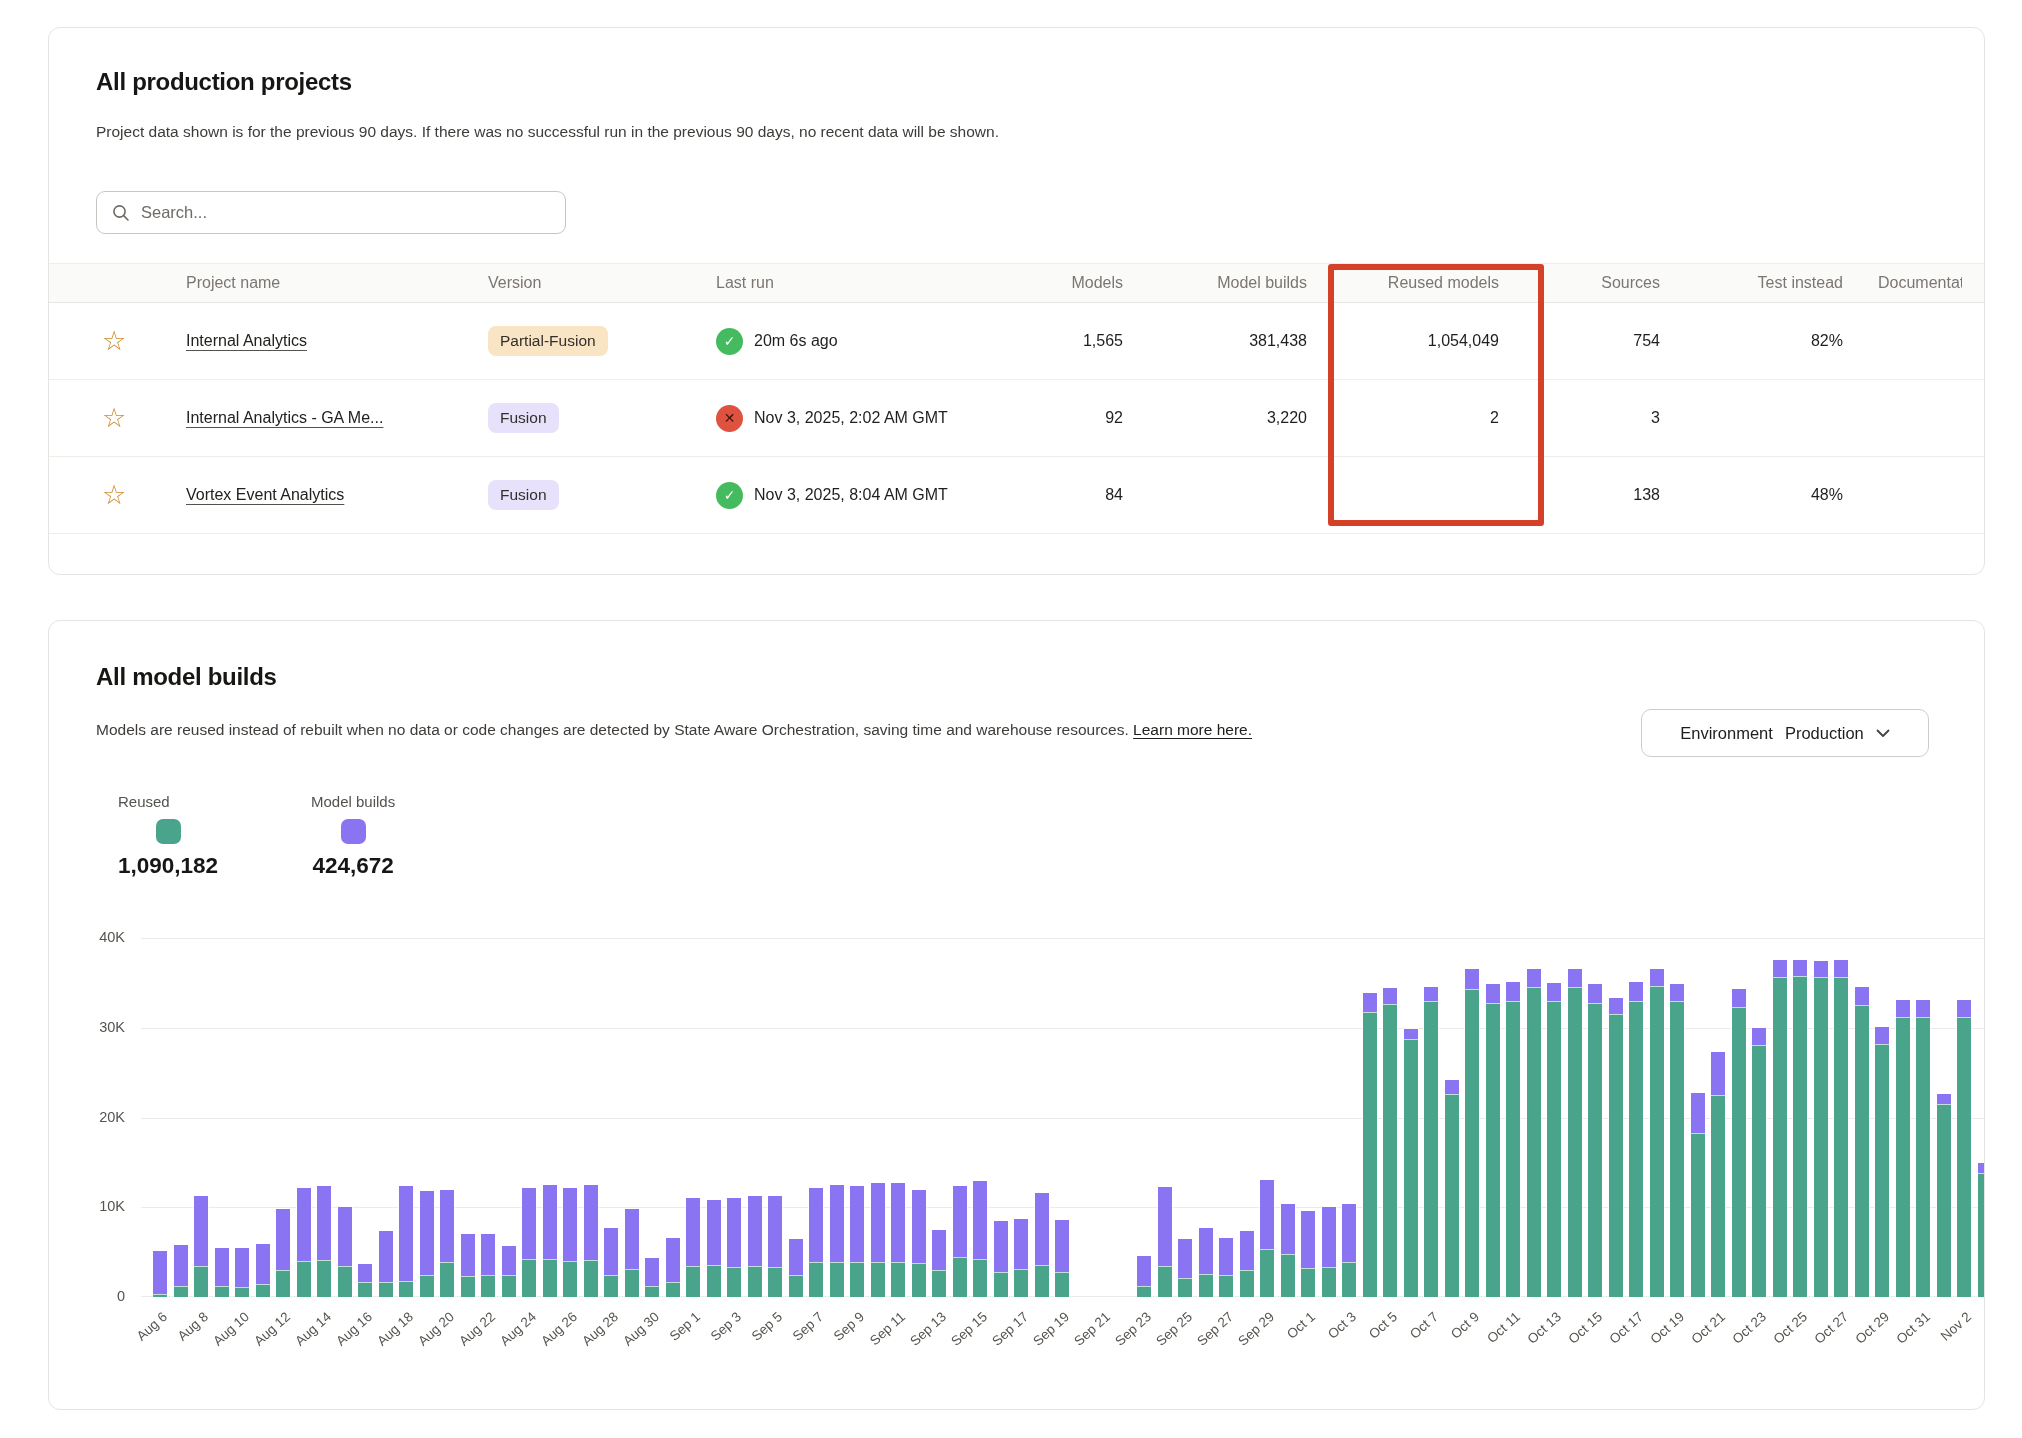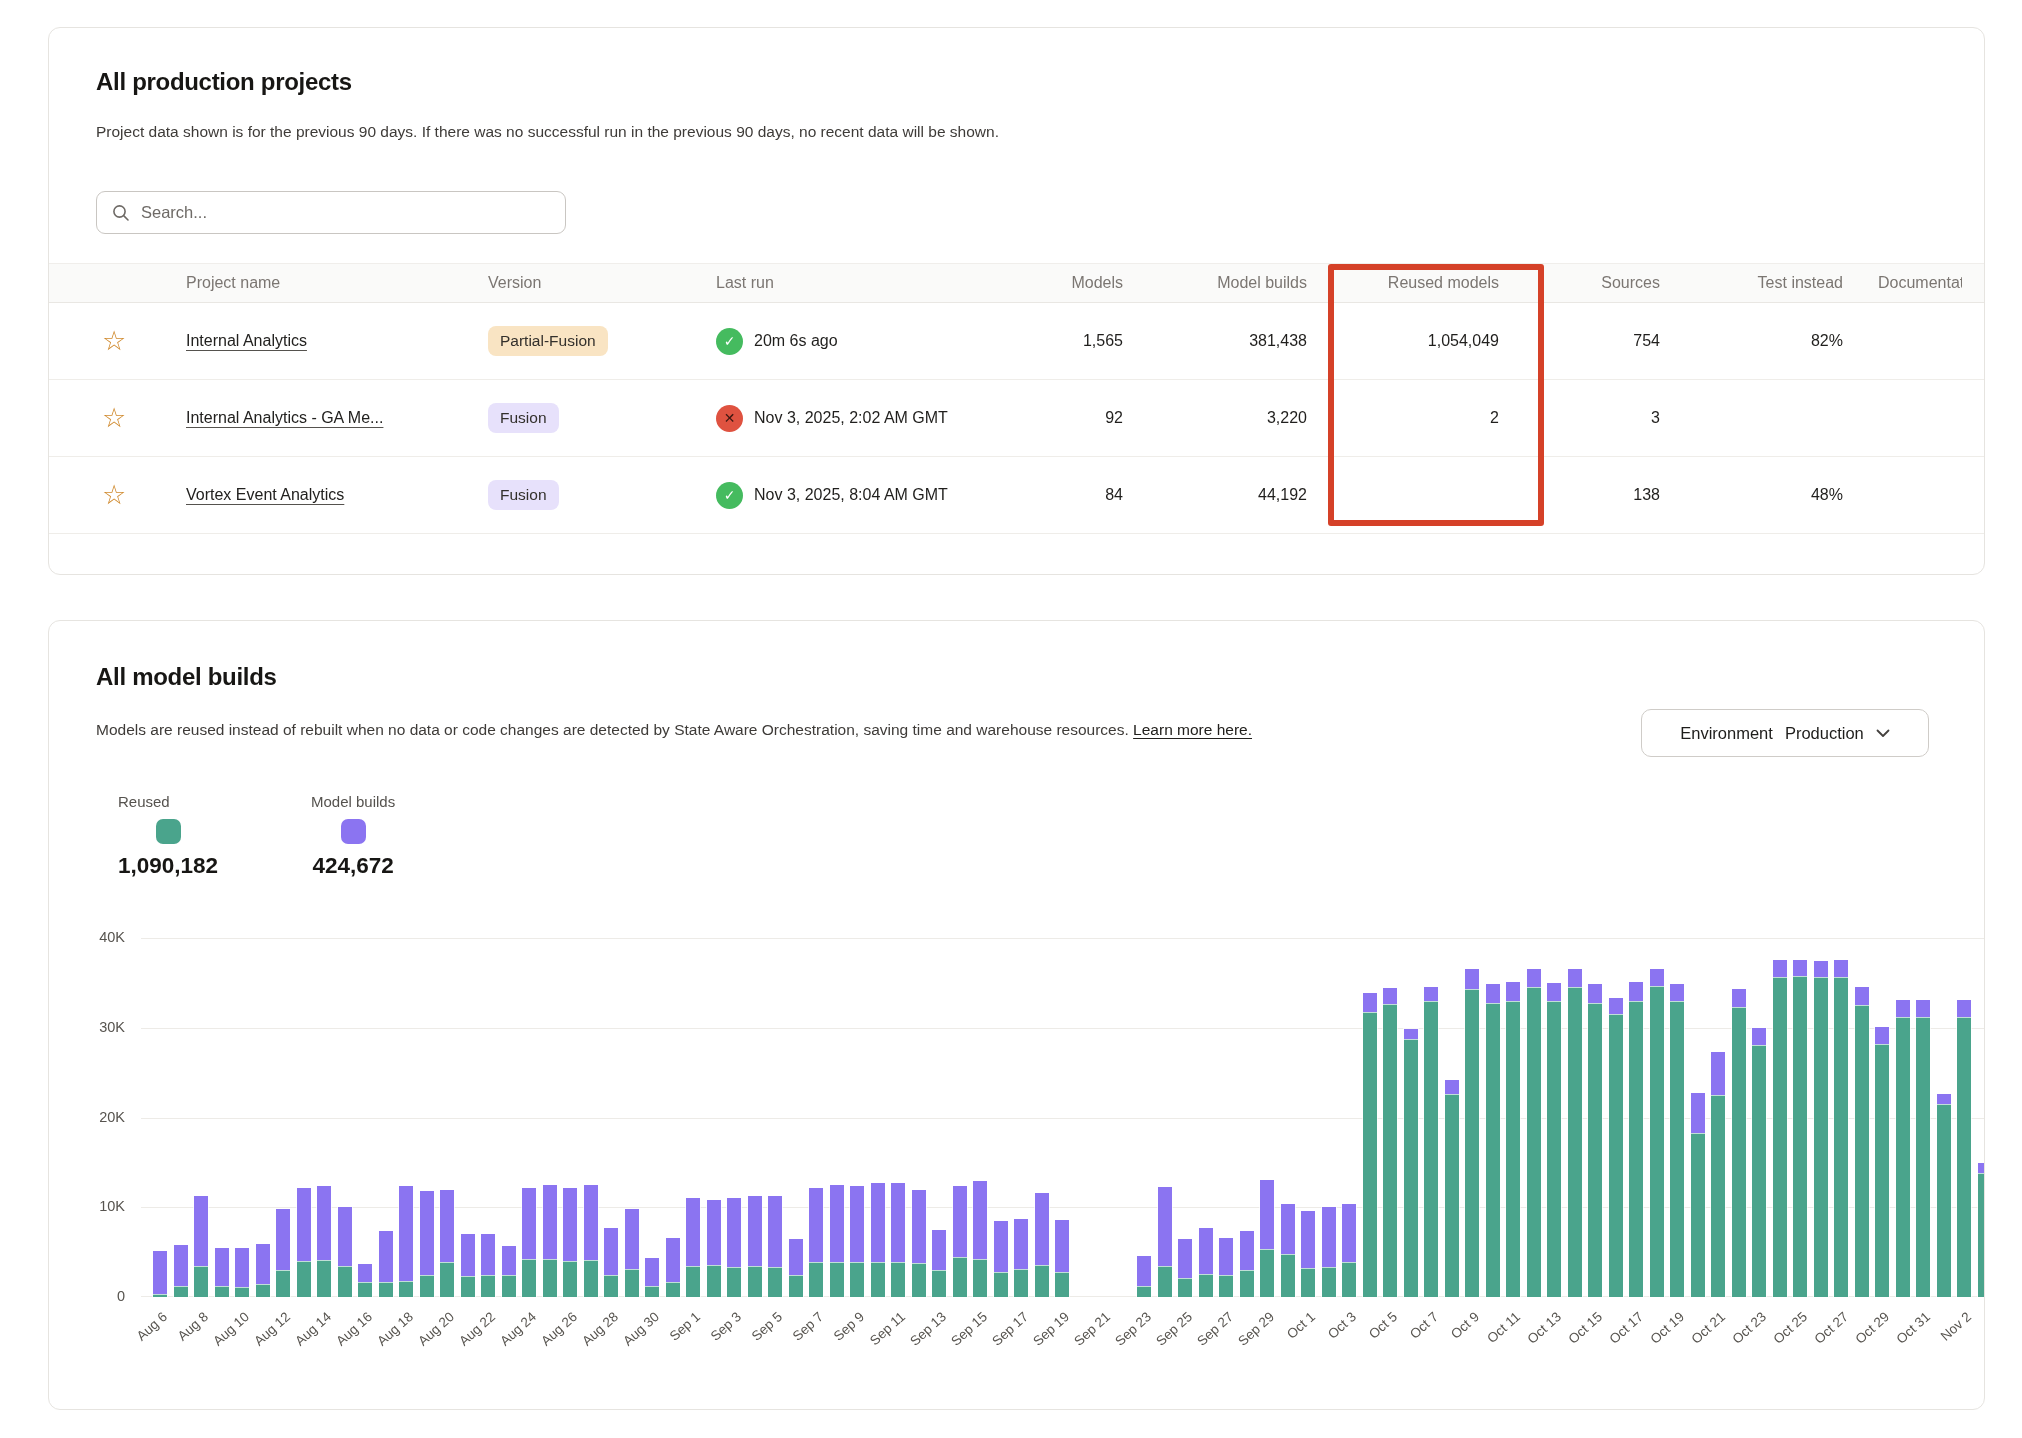--- a/index.html
+++ b/index.html
@@ -156,21 +156,20 @@
           <a class="project-link">Vortex Event Analytics</a>
         </div>
         <div class="cell c-version">
           <span class="badge badge-fusion">Fusion</span>
         </div>
         <div class="cell c-lastrun">
           <span class="status-dot status-success">✓</span>
           <span>Nov 3, 2025, 8:04 AM GMT</span>
         </div>
         <div class="cell c-models num">84</div>
-        <div class="cell c-builds num">44,192</div>
         <div class="cell c-sources num">138</div>
         <div class="cell c-coverage num">48%</div>
       </div>
     </div>
 
   <div class="highlight-box"></div>
 </section>
 
 <section class="card" id="card-builds">
   <h2 class="card-title">All model builds</h2>

